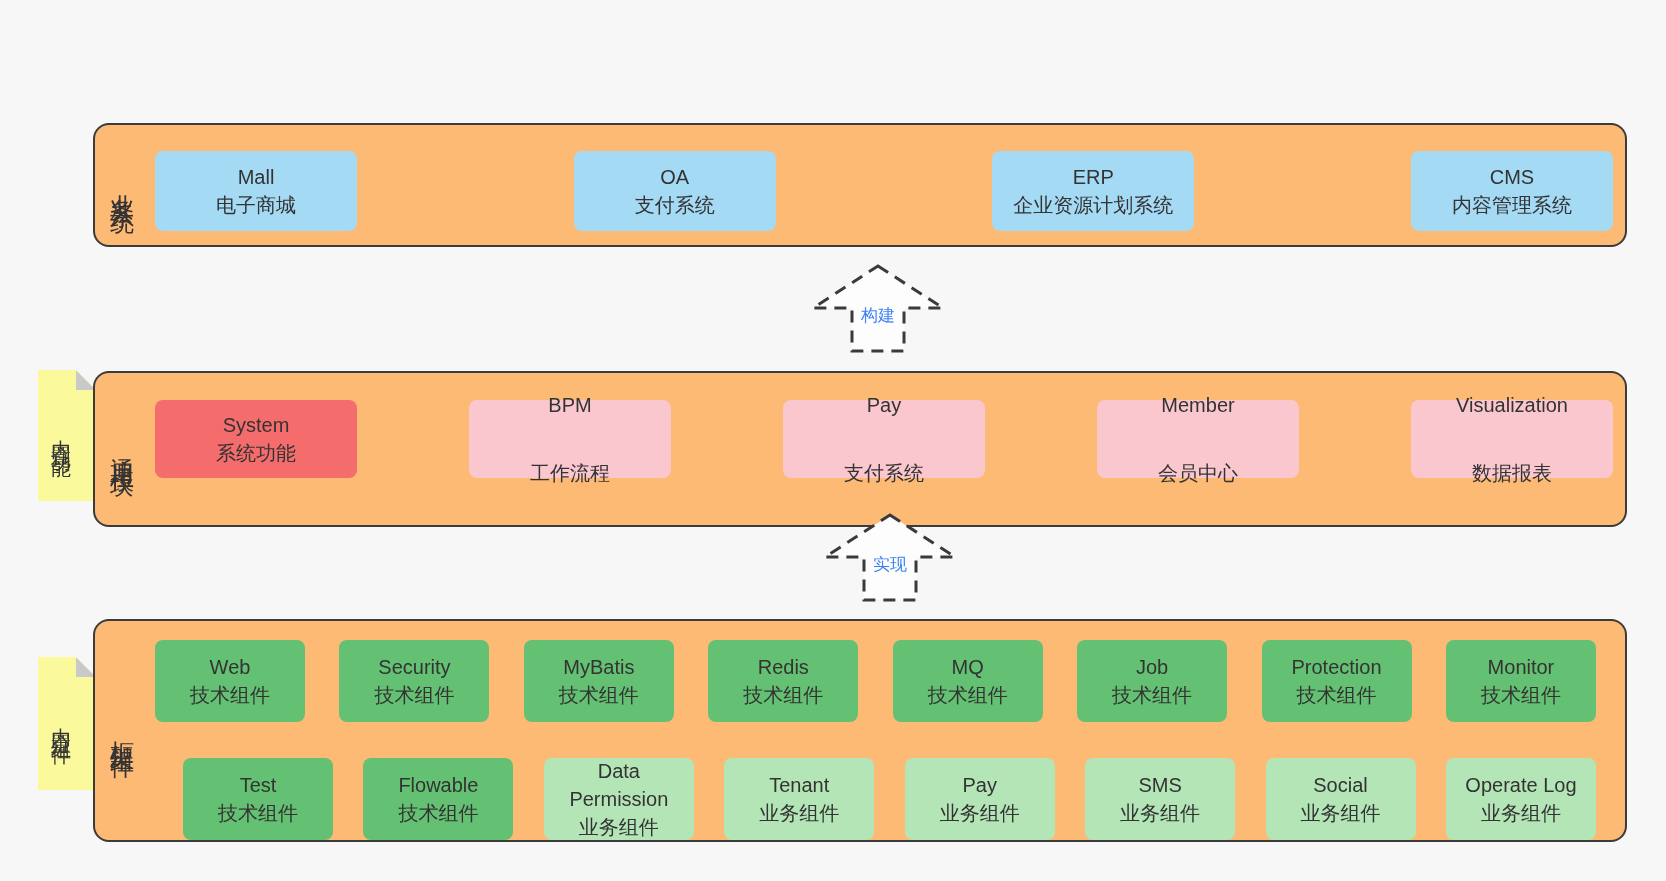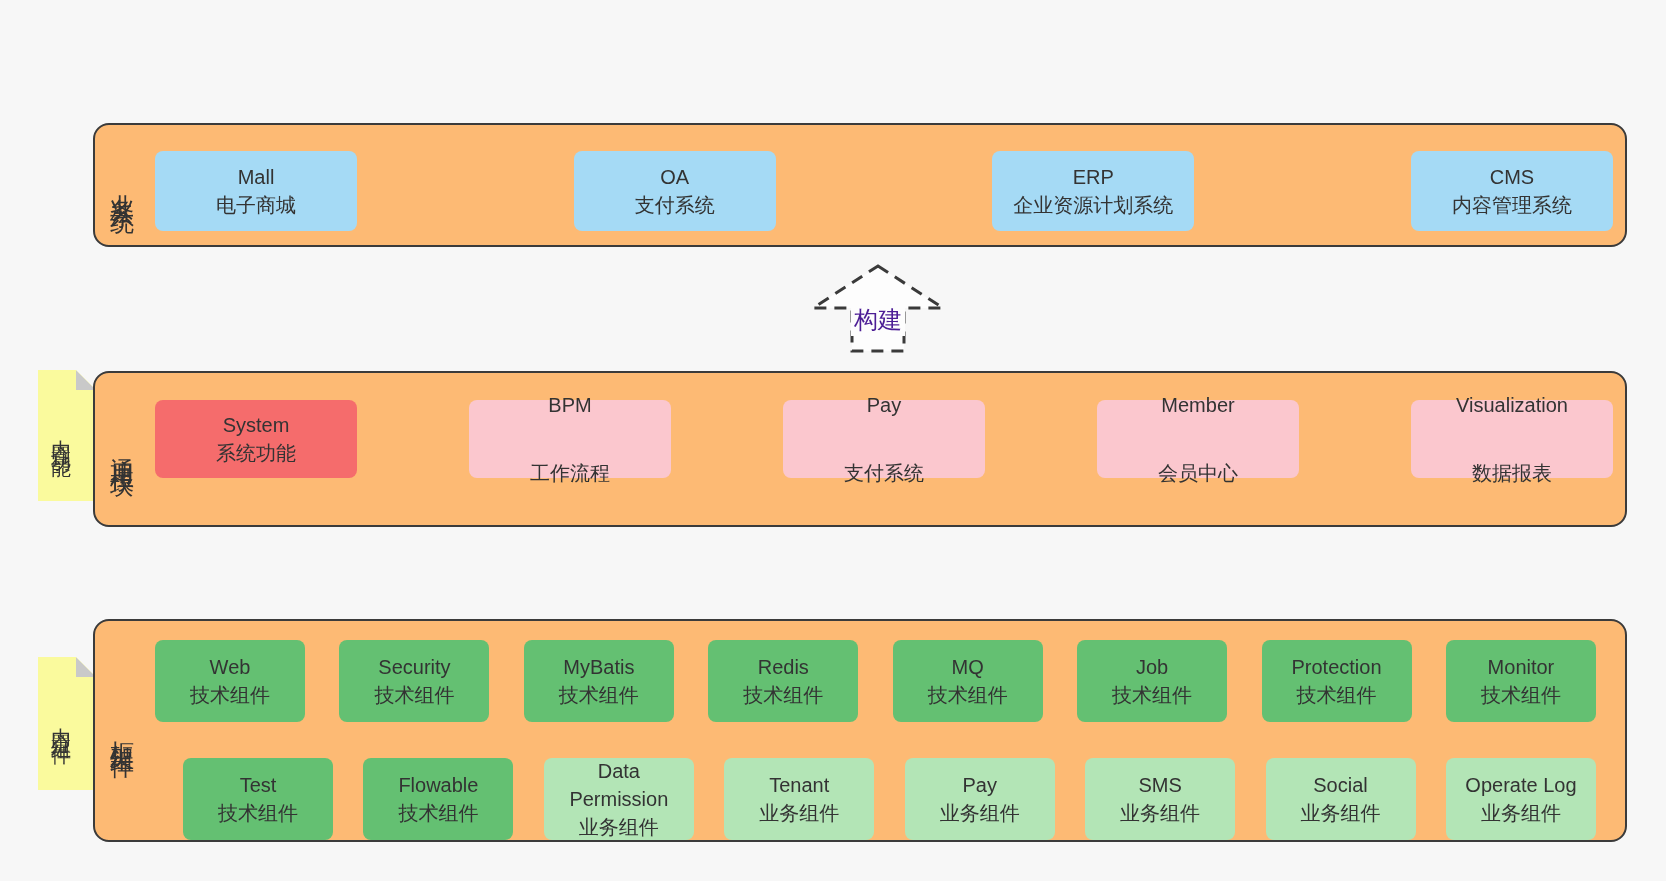--- a/index.html
+++ b/index.html
@@ -77,21 +77,21 @@
   
   .arrow {
     position:absolute; width:136px; height:92px; z-index:2;
   }
   .arrow svg { position:absolute; left:0; top:0; }
   .arrow-1 { left:810px; top:263px; }
   .arrow-2 { left:822px; top:512px; }
   .arrow-label {
     position:absolute; left:50%; top:41px; transform:translateX(-50%);
     background:#fdfdfd; padding:0 3px;
-    font-size:24px; color:#4c1d95; white-space:nowrap;
+    font-size:17px; color:#3b82f6; white-space:nowrap;
   }
 </style>
 </head>
 <body>
 
 <div class="canvas">
 
   <div class="sticky-note note-1">
     <span class="fold"></span>
     <span class="note-text">内置功能</span>
@@ -149,20 +149,26 @@
           <div>Member</div>
           <div>会员中心</div>
         </div>
         <div class="card pink">
           <div>Visualization</div>
           <div>数据报表</div>
         </div>
       </div>
   </section>
 
+  <div class="arrow arrow-2">
+    <svg width="136" height="92" viewBox="0 0 136 92">
+      <polygon points="68,3 133,45 94,45 94,88 42,88 42,45 3,45" fill="#fdfdfd" stroke="#3a3a3a" stroke-width="3" stroke-dasharray="12 8" stroke-linejoin="miter"></polygon>
+    </svg>
+    <div class="arrow-label">实现</div>
+  </div>
 
   <section class="band band-3">
     <div class="band-label">框架组件</div>
     <div class="card-row row-8 row-a">
         <div class="card green">
           <div>Web</div>
           <div>技术组件</div>
         </div>
         <div class="card green">
           <div>Security</div>

